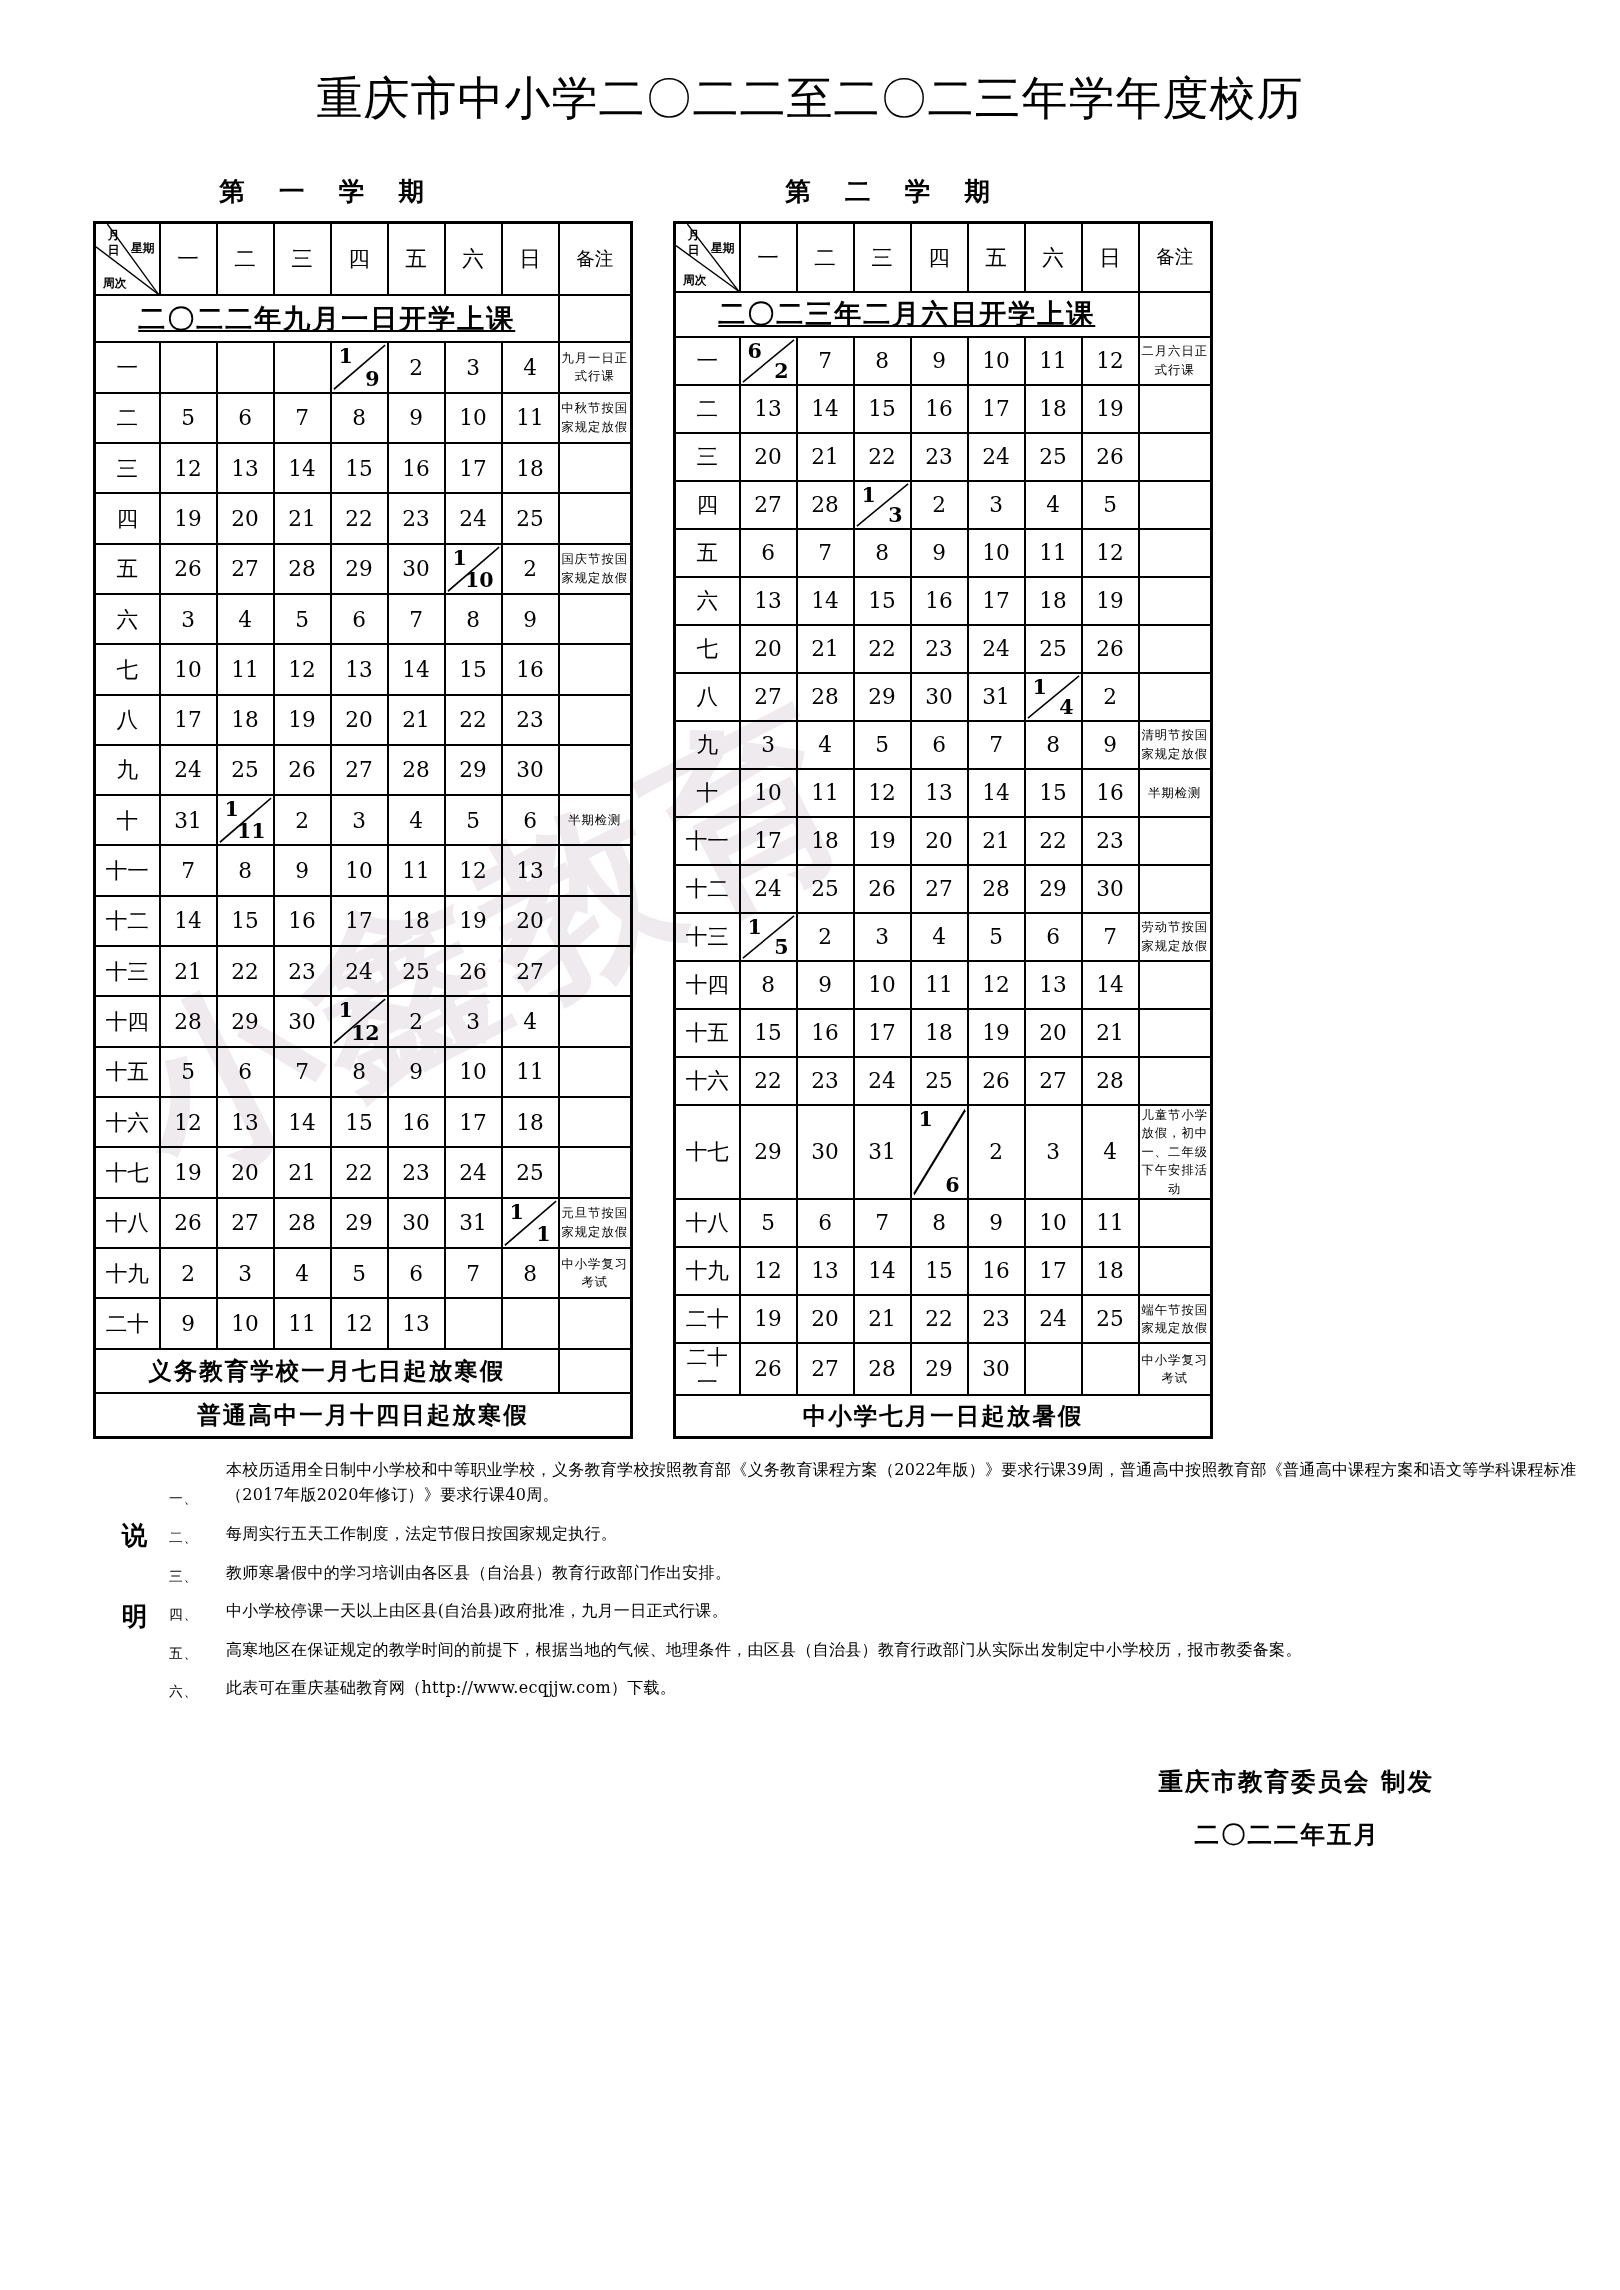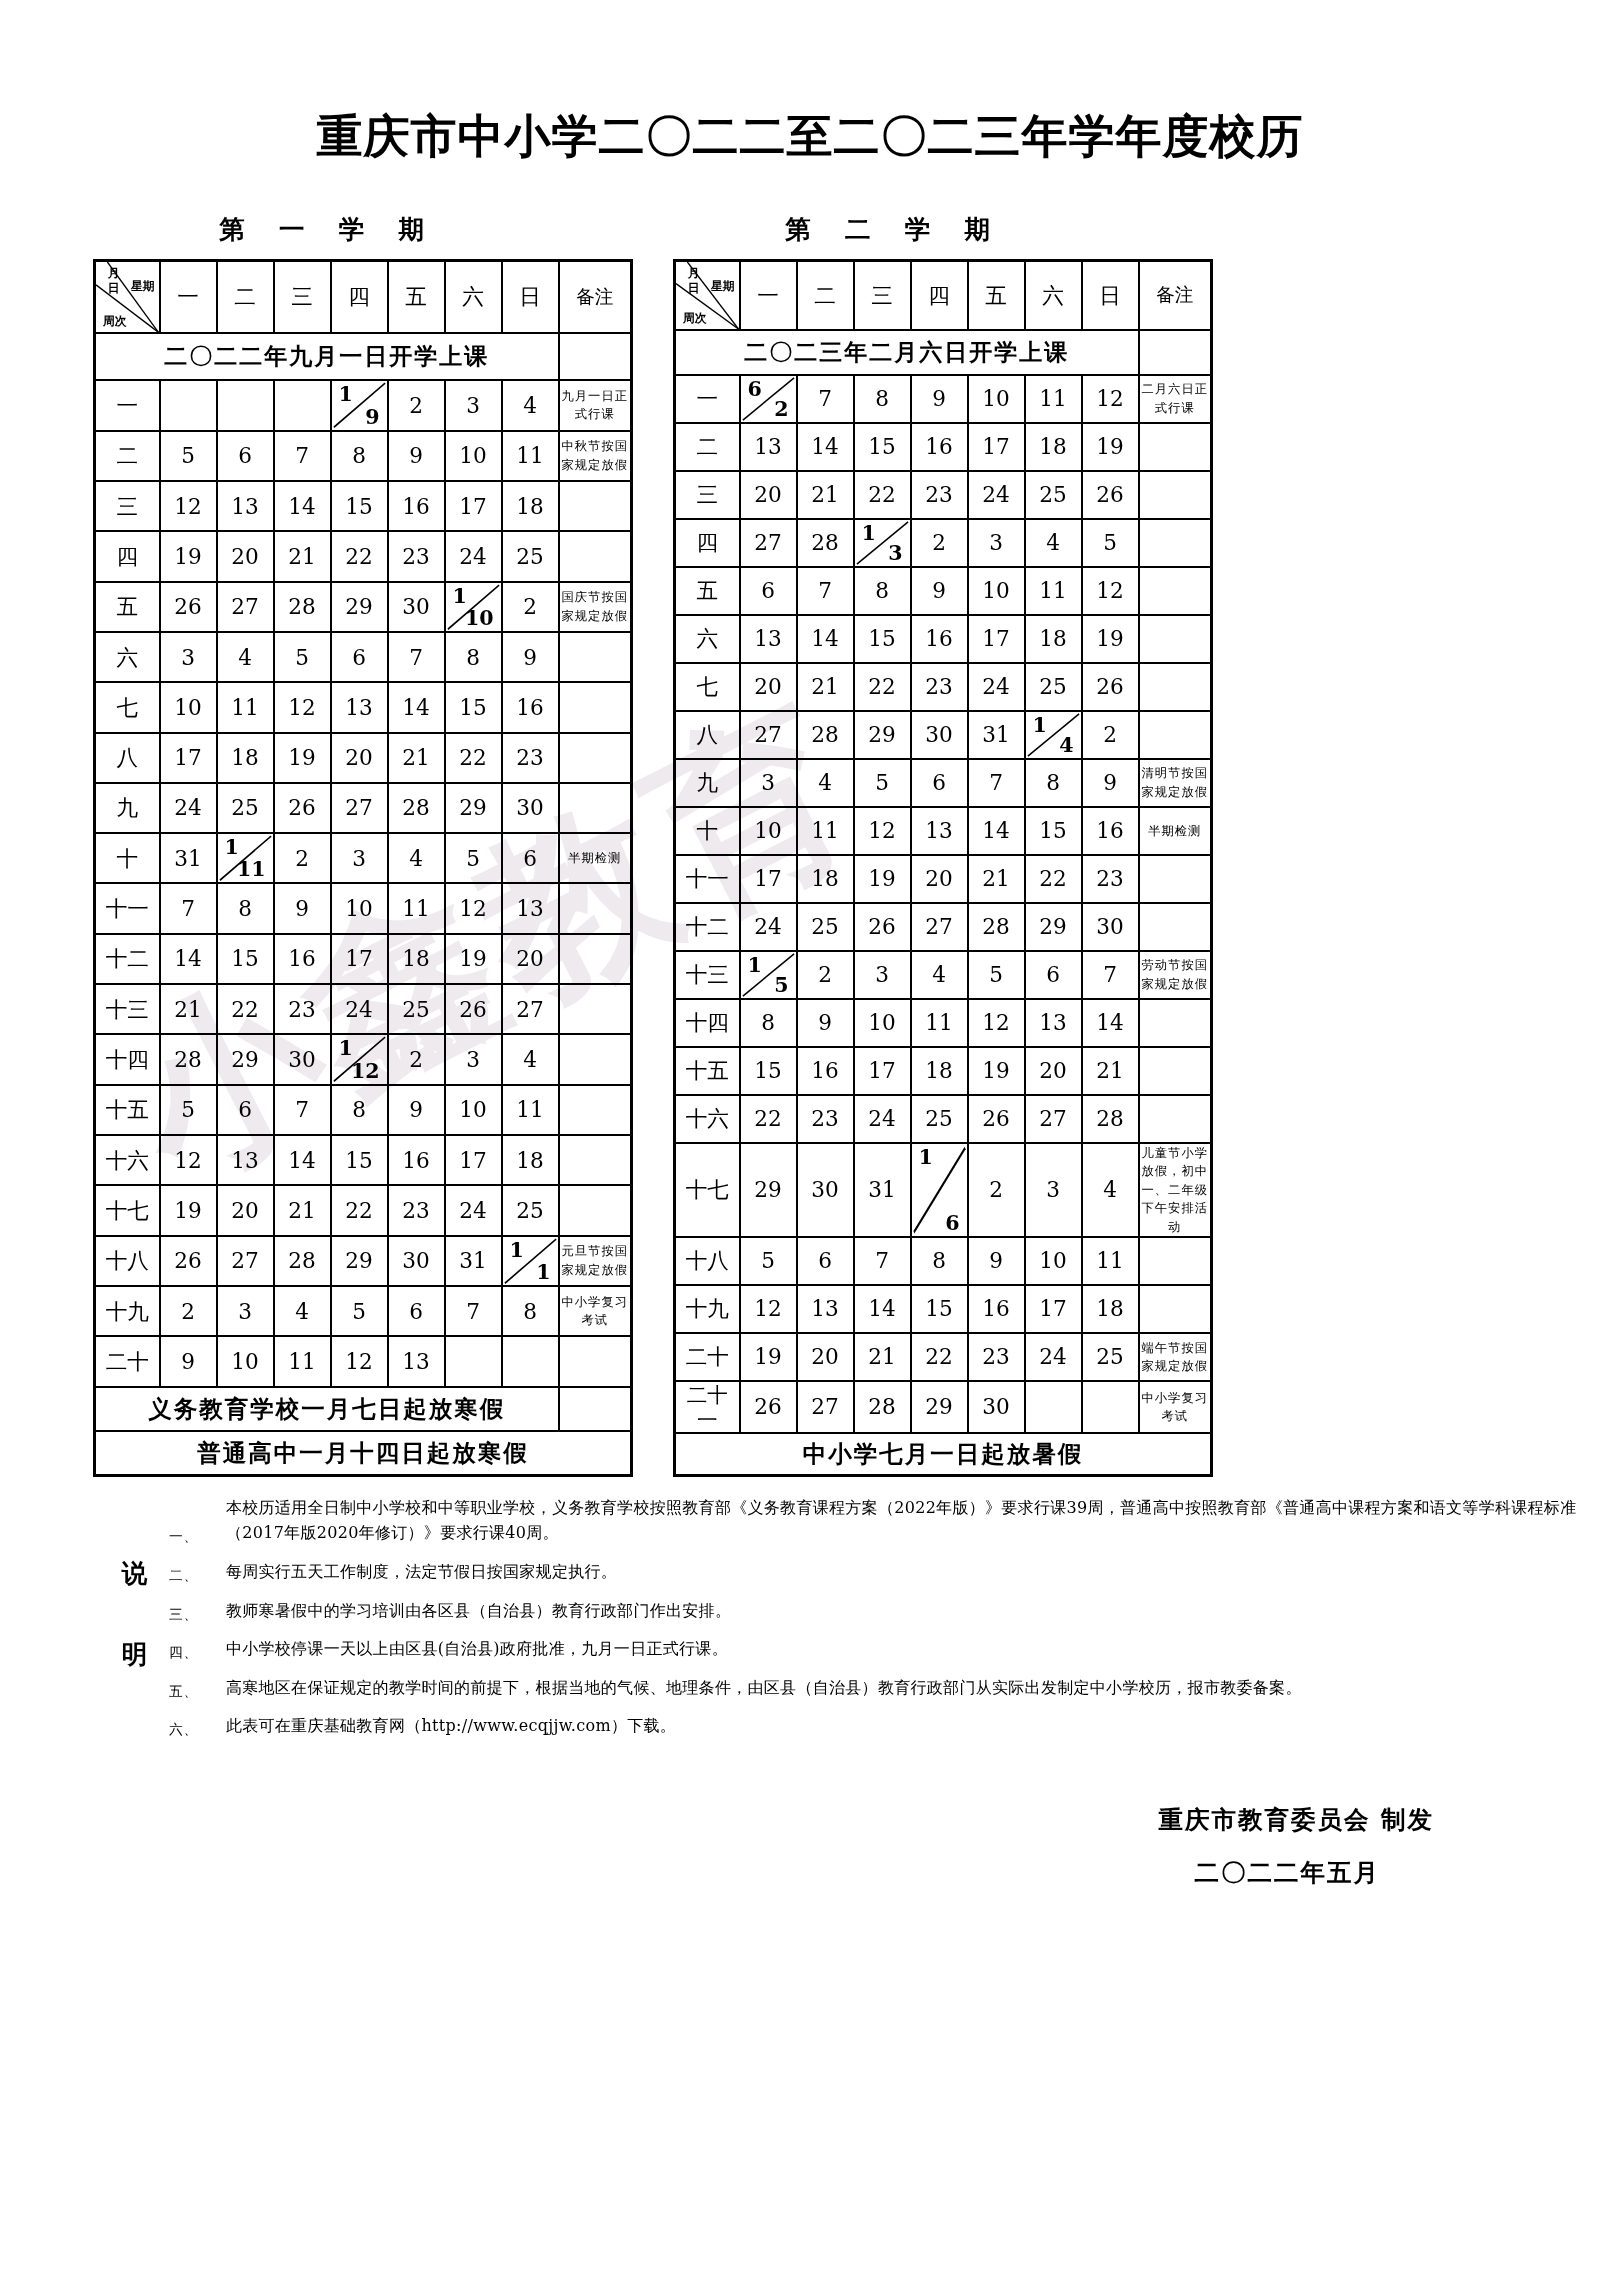--- a/index.html
+++ b/index.html
@@ -8,22 +8,22 @@
 
   
   .watermark{position:absolute;left:176px;top:804px;width:882px;height:549px;
     font-family:"DejaVu Sans","Liberation Sans",sans-serif;font-weight:bold;font-size:186px;
     color:#efeaee;transform:rotate(-27deg);letter-spacing:9.8px;line-height:1.05;
     white-space:pre;pointer-events:none;z-index:0;}
 
   .content{position:relative;z-index:2;}
 
   
-  .doc-title{text-align:center;font-family:"DejaVu Serif","Liberation Serif",serif;font-weight:bold;
-    font-size:46px;letter-spacing:1px;padding-top:106px;}
+  .doc-title{text-align:center;font-family:"DejaVu Serif","Liberation Serif",serif;font-weight:normal;
+    font-size:46px;letter-spacing:1px;padding-top:68px;}
 
   
   .sem-heads{display:flex;margin-top:44px;}
   .sem-head{font-family:"DejaVu Serif","Liberation Serif",serif;font-weight:bold;font-size:25.5px;
     letter-spacing:12.7px;text-align:center;}
   .sem-head.one{width:470px;margin-left:93px;}
   .sem-head.two{width:470px;margin-left:96px;}
 
   
   .tables{display:flex;margin-top:11.8px;padding-left:93px;gap:40px;}
@@ -31,21 +31,21 @@
   table.cal{border-collapse:collapse;table-layout:fixed;}
   table.cal, table.cal th, table.cal td{border:2px solid #000;}
   table.cal{border:3.9px solid #000;}
   table.cal td, table.cal th{padding:0;text-align:center;vertical-align:middle;
     font-family:"DejaVu Serif","Liberation Serif",serif;}
 
   col.wk{width:65px;} col.d{width:57px;} col.rm{width:73px;}
 
   .r-week{height:46px;font-size:21.6px;font-weight:normal;}
   .r-day{height:46px;font-size:21.6px;}
-  .banner{height:43px;font-size:23px;font-weight:bold;letter-spacing:2px;}
+  .banner{height:43px;font-size:27px;font-weight:bold;letter-spacing:2px;text-decoration:underline;}
   .footrow{height:40px;font-size:23.5px;font-weight:bold;letter-spacing:2px;margin-top:24px;}
   .remark{font-size:12.3px;line-height:1.5;letter-spacing:1px;
     text-align:left;padding:2.9px 3.9px;vertical-align:top;
     font-family:"DejaVu Serif","Liberation Serif",serif;}
 
   
   .corner{position:relative;height:67px;}
   .corner svg{position:absolute;left:0;top:0;width:100%;height:100%;}
   .corner .lbl{position:absolute;font-size:11.8px;font-family:"DejaVu Serif","Liberation Serif",serif;}
   .corner .l-month{left:11.8px;top:3.9px;}

